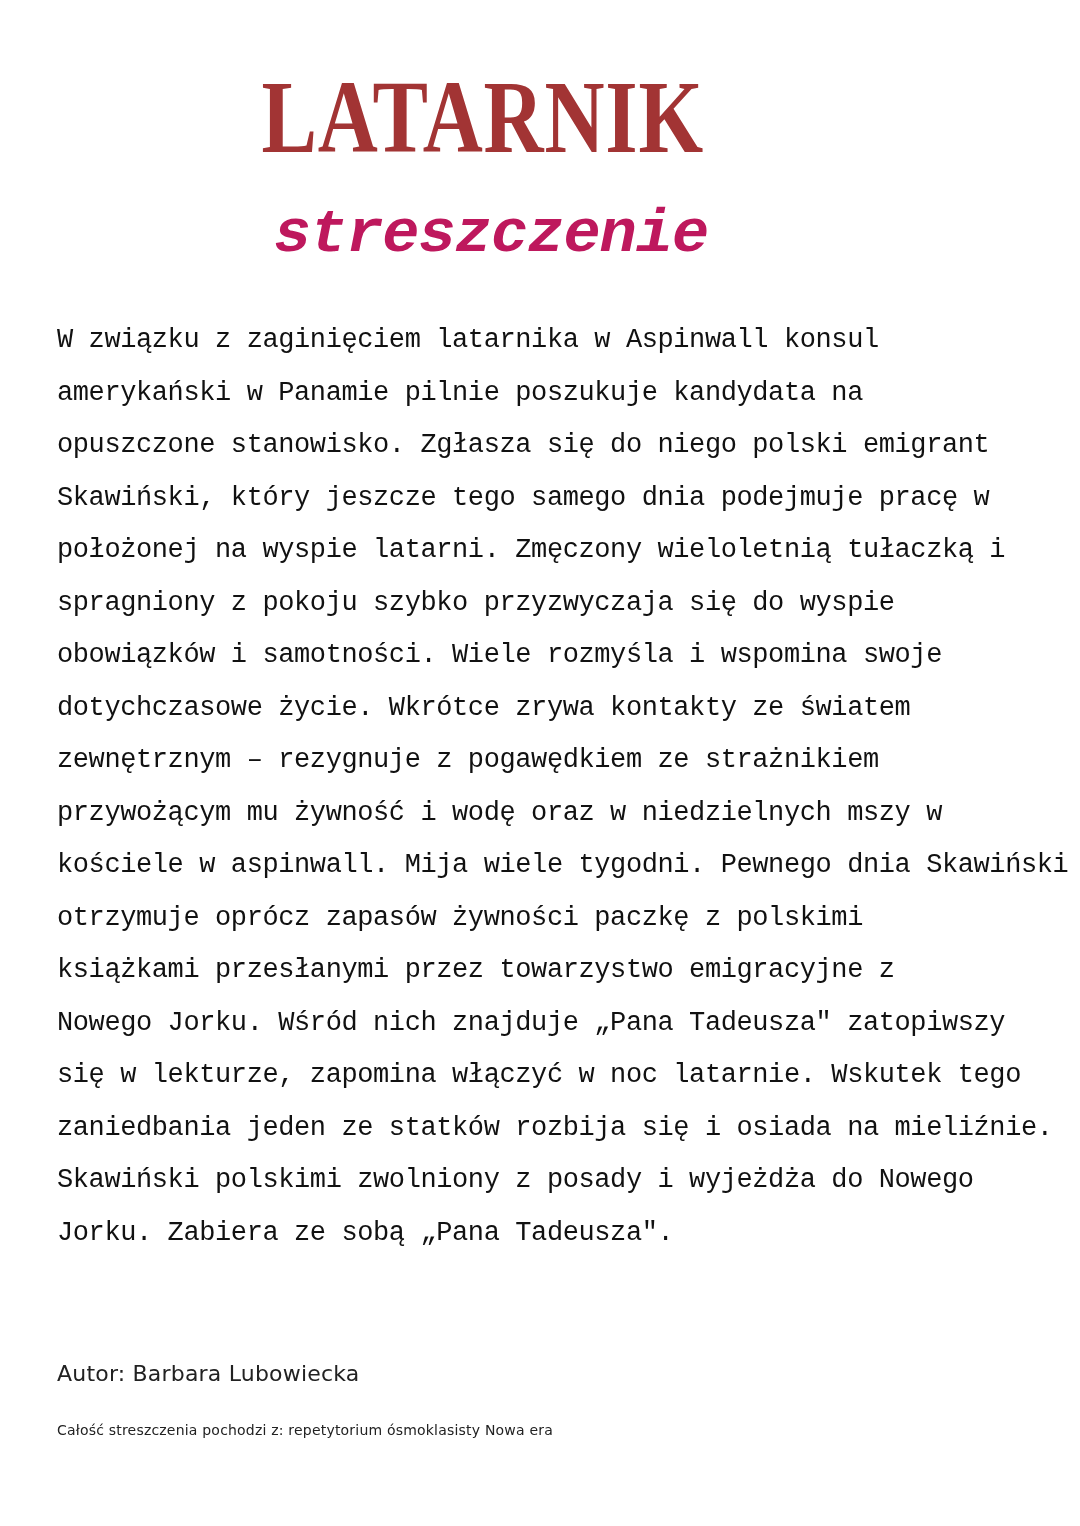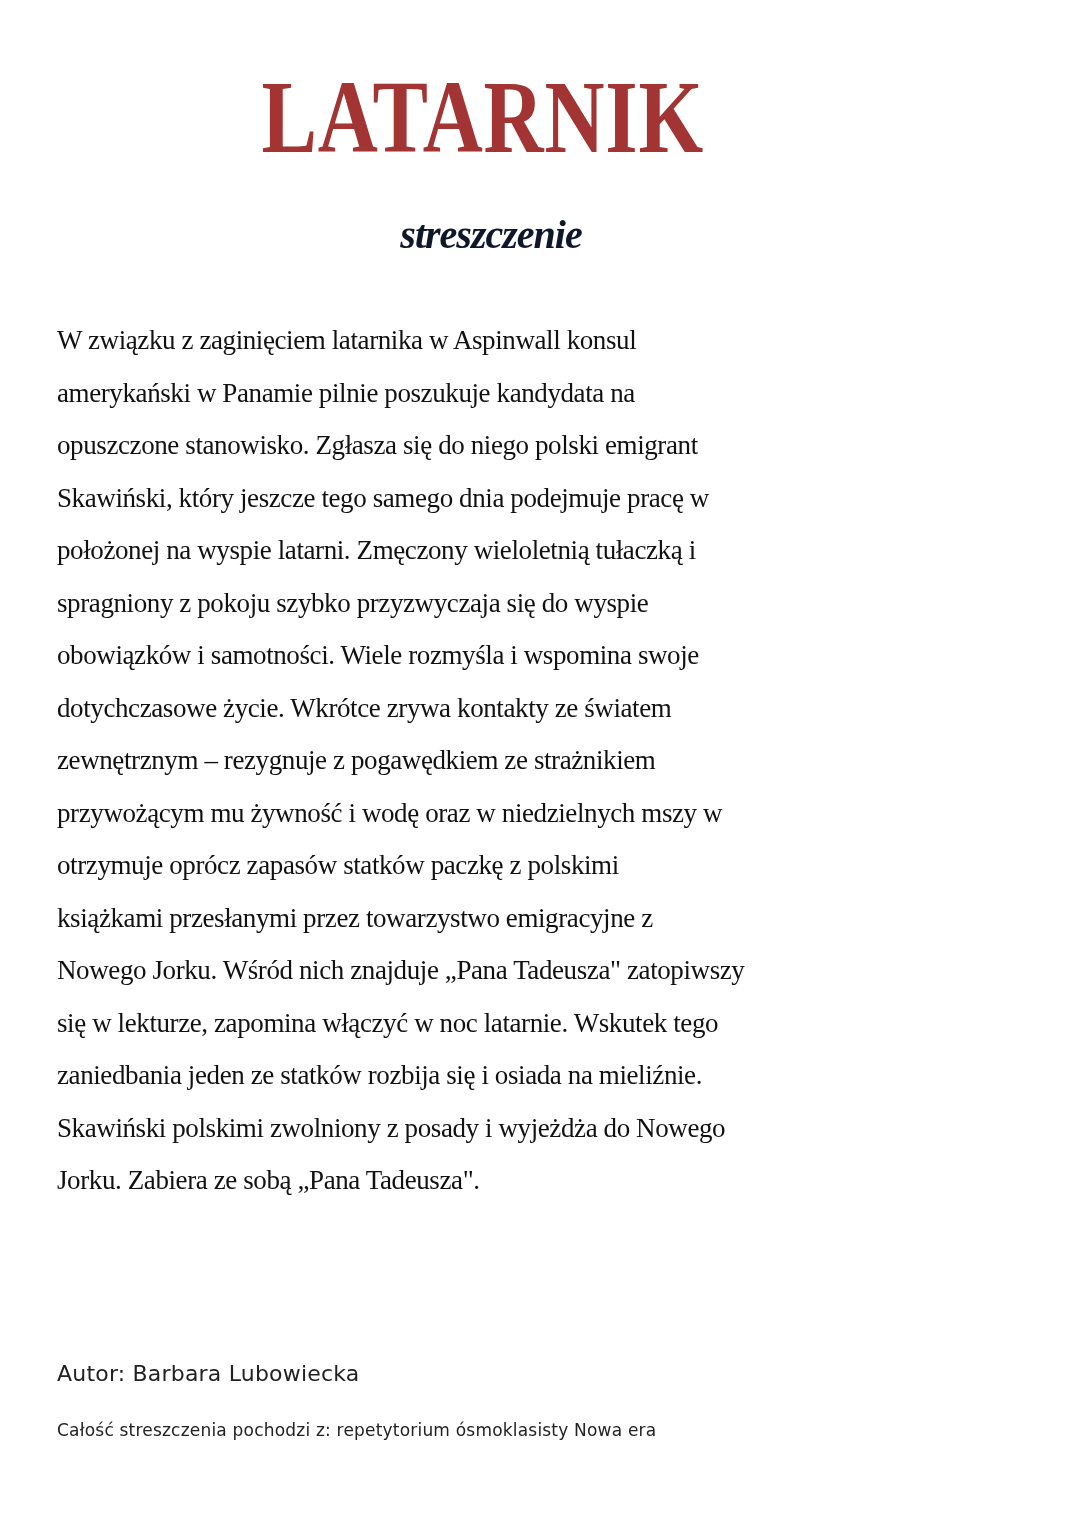--- a/index.html
+++ b/index.html
@@ -35,34 +35,34 @@
       color: #a23434;
       transform: scaleX(0.80);
       transform-origin: 482px 0;
     }
     .subtitle {
       position: absolute;
       left: 0;
       top: 200px;
       width: 982px;
       text-align: center;
-      font-family: Liberation Serif, serif;
+      font-family: Liberation Mono, monospace;
       font-style: italic;
       font-weight: 700;
-      font-size: 40px;
+      font-size: 62px;
       line-height: 70px;
-      color: #0f172a;
+      color: #be185d;
       letter-spacing: -1px;
     }
     .body-text {
       position: absolute;
       left: 57px;
       top: 314px;
       width: 980px;
-      font-family: Liberation Serif, serif;
+      font-family: Liberation Mono, monospace;
       font-size: 27px;
       line-height: 52.5px;
       color: #111111;
       margin: 0;
     }
     .body-text .line {
       display: block;
       white-space: nowrap;
       letter-spacing: -0.4px;
     }
@@ -74,21 +74,21 @@
       font-size: 22px;
       line-height: 24px;
       color: #222222;
       letter-spacing: 0.2px;
     }
     .footer-source {
       position: absolute;
       left: 57px;
       top: 1418px;
       font-family: "DejaVu Sans", "Liberation Sans", sans-serif;
-      font-size: 17px;
+      font-size: 14px;
       line-height: 24px;
       color: #222222;
       letter-spacing: 0.2px;
     }
   </style>
 </head>
 <body>
 
 <div class="page">
 
@@ -100,21 +100,22 @@
     <span class="line">W związku z zaginięciem latarnika w Aspinwall konsul</span>
     <span class="line">amerykański w Panamie pilnie poszukuje kandydata na</span>
     <span class="line">opuszczone stanowisko. Zgłasza się do niego polski emigrant</span>
     <span class="line">Skawiński, który jeszcze tego samego dnia podejmuje pracę w</span>
     <span class="line">położonej na wyspie latarni. Zmęczony wieloletnią tułaczką i</span>
     <span class="line">spragniony z pokoju szybko przyzwyczaja się do wyspie</span>
     <span class="line">obowiązków i samotności. Wiele rozmyśla i wspomina swoje</span>
     <span class="line">dotychczasowe życie. Wkrótce zrywa kontakty ze światem</span>
     <span class="line">zewnętrznym – rezygnuje z pogawędkiem ze strażnikiem</span>
     <span class="line">przywożącym mu żywność i wodę oraz w niedzielnych mszy w</span>
-    <span class="line">otrzymuje oprócz zapasów statków paczkę z polskimi</span>
+    <span class="line">kościele w aspinwall. Mija wiele tygodni. Pewnego dnia Skawiński</span>
+    <span class="line">otrzymuje oprócz zapasów żywności paczkę z polskimi</span>
     <span class="line">książkami przesłanymi przez towarzystwo emigracyjne z</span>
     <span class="line">Nowego Jorku. Wśród nich znajduje „Pana Tadeusza" zatopiwszy</span>
     <span class="line">się w lekturze, zapomina włączyć w noc latarnie. Wskutek tego</span>
     <span class="line">zaniedbania jeden ze statków rozbija się i osiada na mieliźnie.</span>
     <span class="line">Skawiński polskimi zwolniony z posady i wyjeżdża do Nowego</span>
     <span class="line">Jorku. Zabiera ze sobą „Pana Tadeusza".</span>
   </p>
 
   <div class="footer-author">Autor: Barbara Lubowiecka</div>
 

